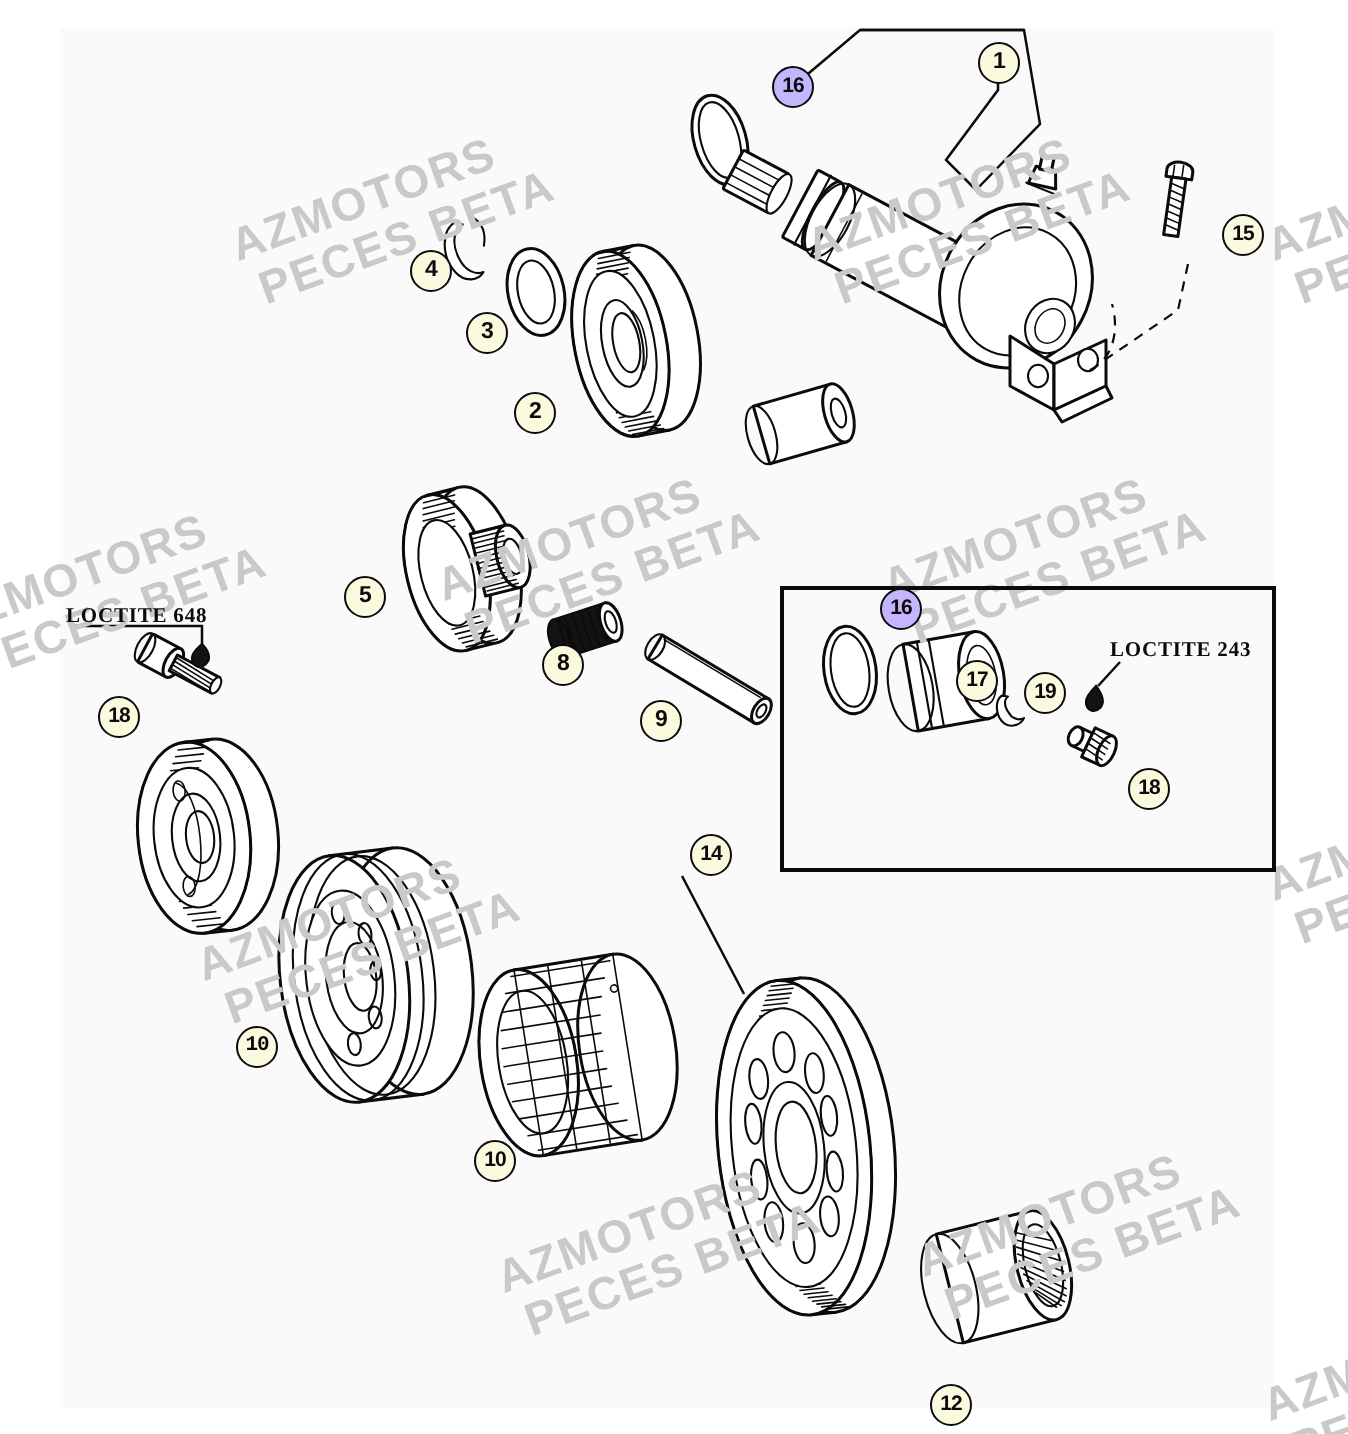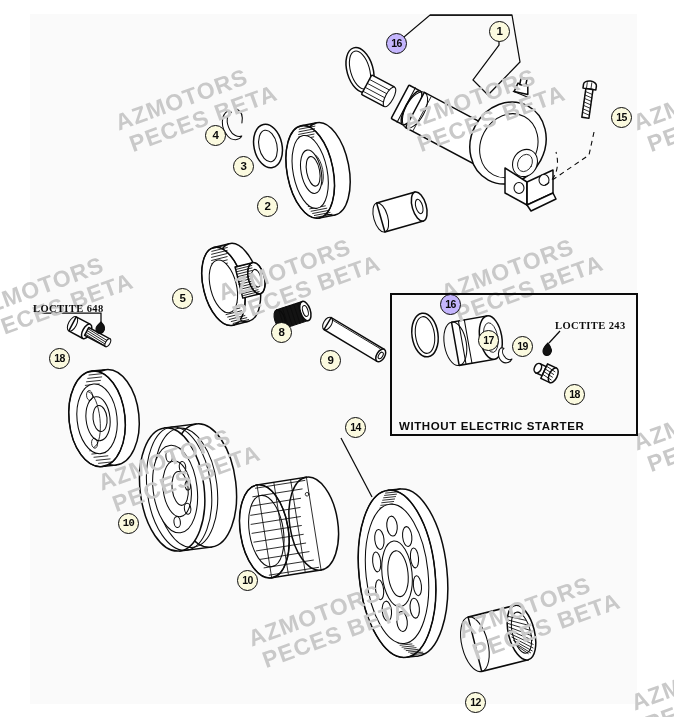--- a/index.html
+++ b/index.html
@@ -409,21 +409,20 @@
       <div class="wm" style="left: 630px; top: 112px;"><span>AZMOTORS</span><span class="l2">PECES BETA</span></div>
       <div class="wm" style="left: 630px; top: 432px;"><span>AZMOTORS</span><span class="l2">PECES BETA</span></div>
       <div class="wm" style="left: 95px; top: 472px;"><span>AZMOTORS</span><span class="l2">PECES BETA</span></div>
       <div class="wm" style="left: 245px; top: 628px;"><span>AZMOTORS</span><span class="l2">PECES BETA</span></div>
       <div class="wm" style="left: 455px; top: 620px;"><span>AZMOTORS</span><span class="l2">PECES BETA</span></div>
       <div class="wm" style="left: 628px; top: 692px;"><span>AZMOTORS</span><span class="l2">PECES BETA</span></div>
       <div class="wm" style="left: 400px; top: 112px;"><span>AZMOTORS</span><span class="l2">PECES BETA</span></div>
     </div>
 
   <div id="inset-box"></div>
-  <div id="inset-caption">WITHOUT ELECTRIC STARTER</div>
 
   <div id="labels">
       <div class="lbl" style="left: 33px; top: 303px;">LOCTITE 648</div>
       <div class="lbl" style="left: 555px; top: 320px;">LOCTITE 243</div>
     </div>
 
   <div id="callouts">
       <div class="callout" style="left: 489px; top: 21px;">1</div>
       <div class="callout cyan wide" style="left: 386px; top: 33px;">16</div>
       <div class="callout wide" style="left: 611px; top: 107px;">15</div>

